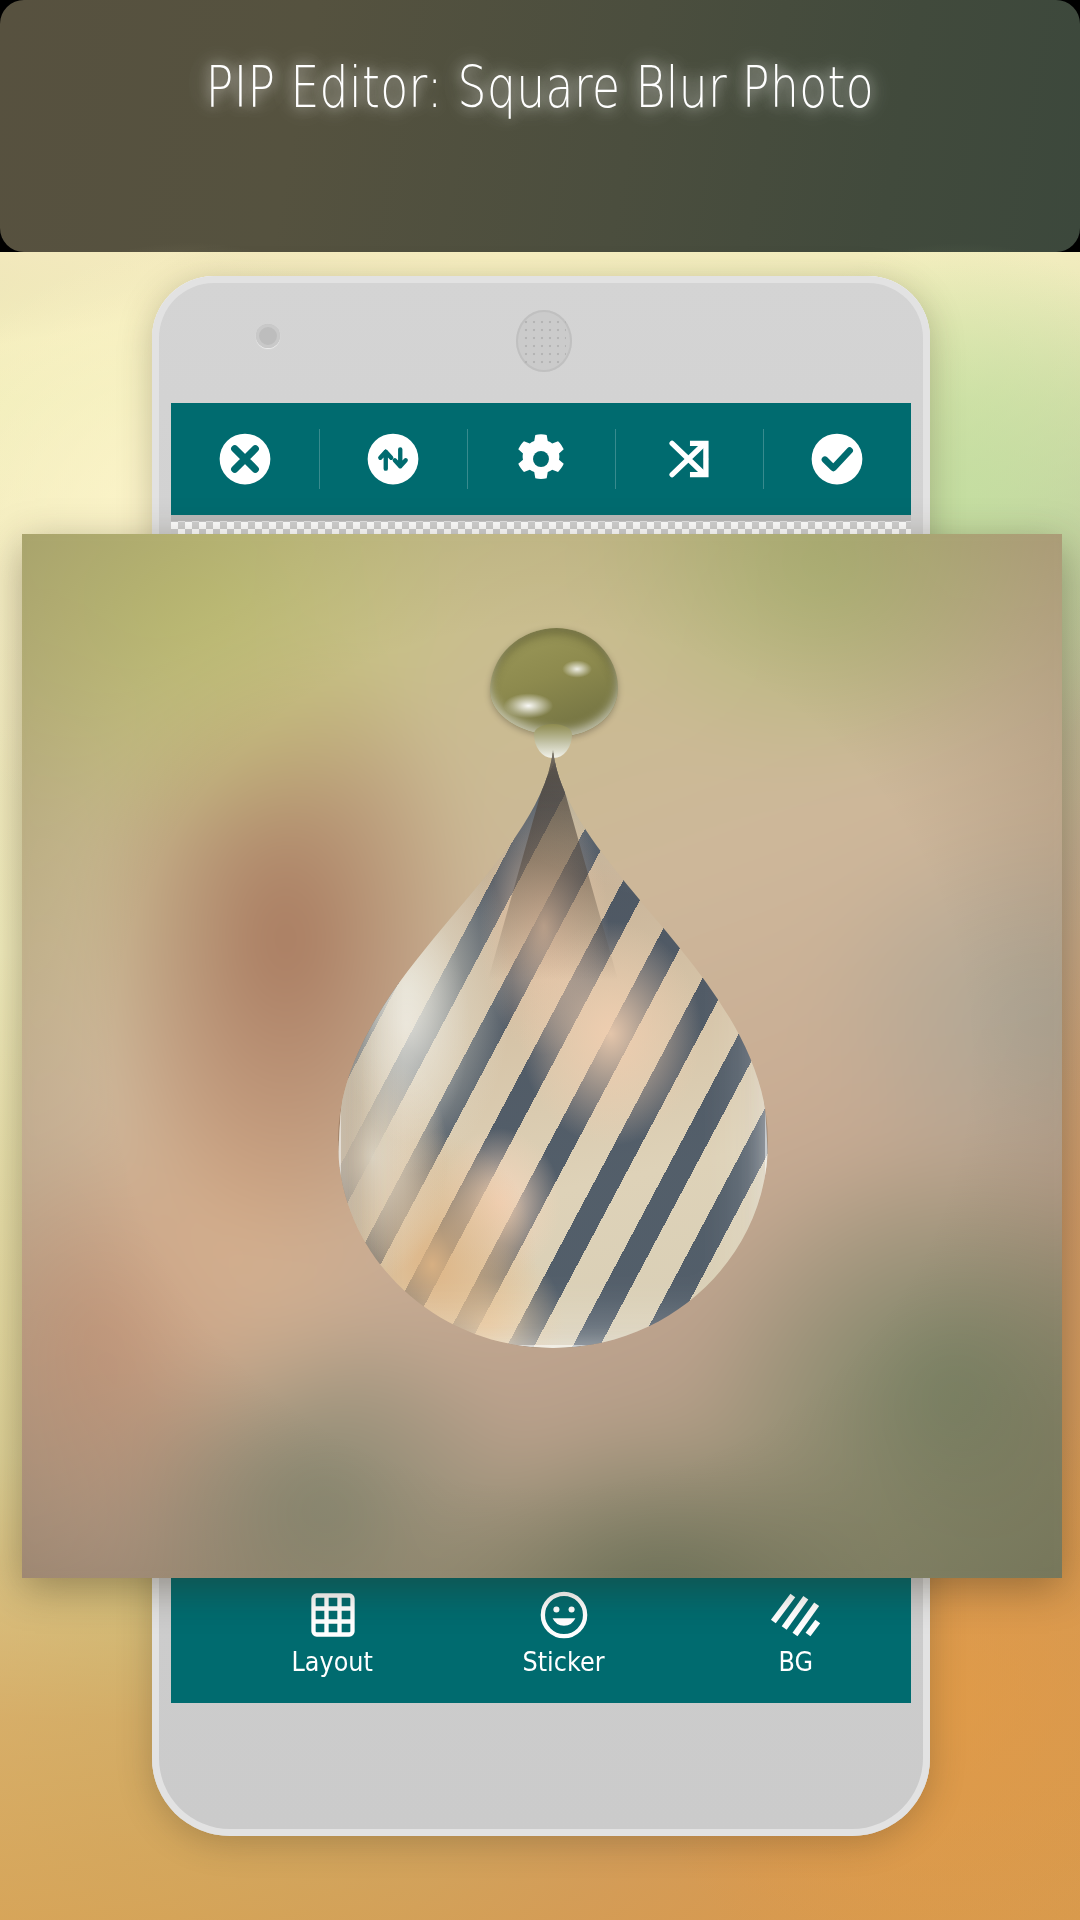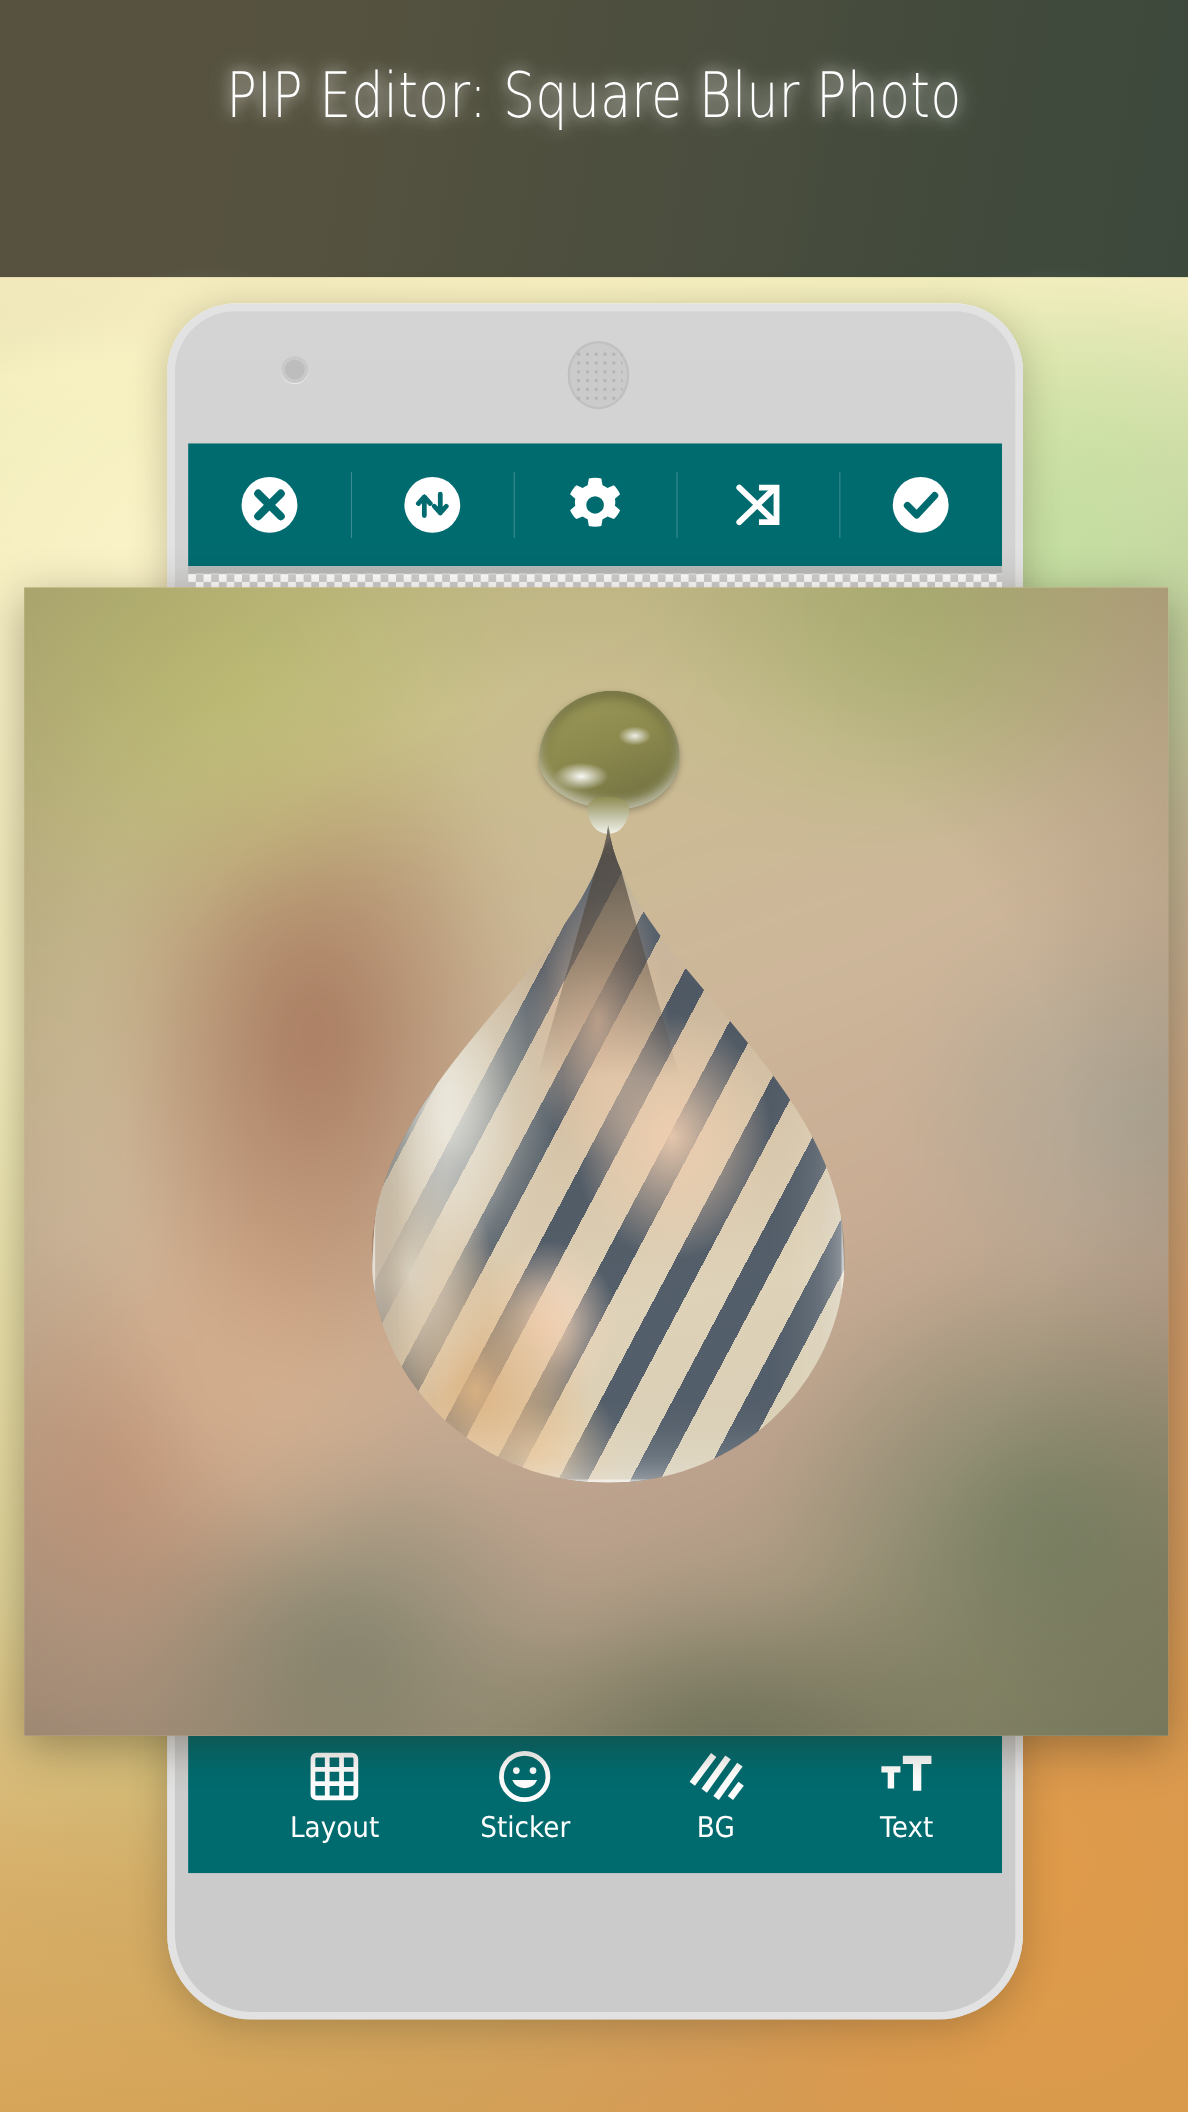--- a/index.html
+++ b/index.html
@@ -9,20 +9,21 @@
     overflow:hidden;
     background:#000;
   }
   #root { position:relative; width:1080px; height:1920px; overflow:hidden; }
 
   
   .header-banner {
     position:absolute; left:0; top:0; width:1080px; height:252px;
     background:linear-gradient(100deg,#57513f 0%, #55523f 28%, #4b4e3e 58%, #414a3c 82%, #3c483c 100%);
     overflow:hidden;
+    border-radius:24px;
   }
   .header-title {
     position:absolute; left:0; right:0; top:54px;
     text-align:center;
     font-family:"DejaVu Sans", sans-serif;
     font-size:57px;
     font-weight:300;
     letter-spacing:0.5px;
     color:#ffffff;
     transform:scaleX(0.80);
@@ -348,27 +349,20 @@
             <g stroke="#ffffff" stroke-width="5.6" stroke-linecap="butt">
               <path d="M4 30 L22 6"></path>
               <path d="M14 36 L34 8"></path>
               <path d="M24 42 L44 14"></path>
               <path d="M36 42 L45 30"></path>
             </g>
           </svg>
           <div class="bb-label">BG</div>
         </div>
 
-        <div class="bb-item">
-          <svg class="bb-icon" viewBox="0 0 48 48">
-            <path d="M3 18 H19 M11 18 V34" stroke="#ffffff" stroke-width="5.4" stroke-linecap="butt"></path>
-            <path d="M21 10 H45 M33 10 V36" stroke="#ffffff" stroke-width="7" stroke-linecap="butt"></path>
-          </svg>
-          <div class="bb-label">Text</div>
-        </div>
 
 
       </div>
 
     </div>
   </div>
 
   <div class="photo">
     <div class="photo-blur"></div>
     <div class="photo-vignette"></div>

